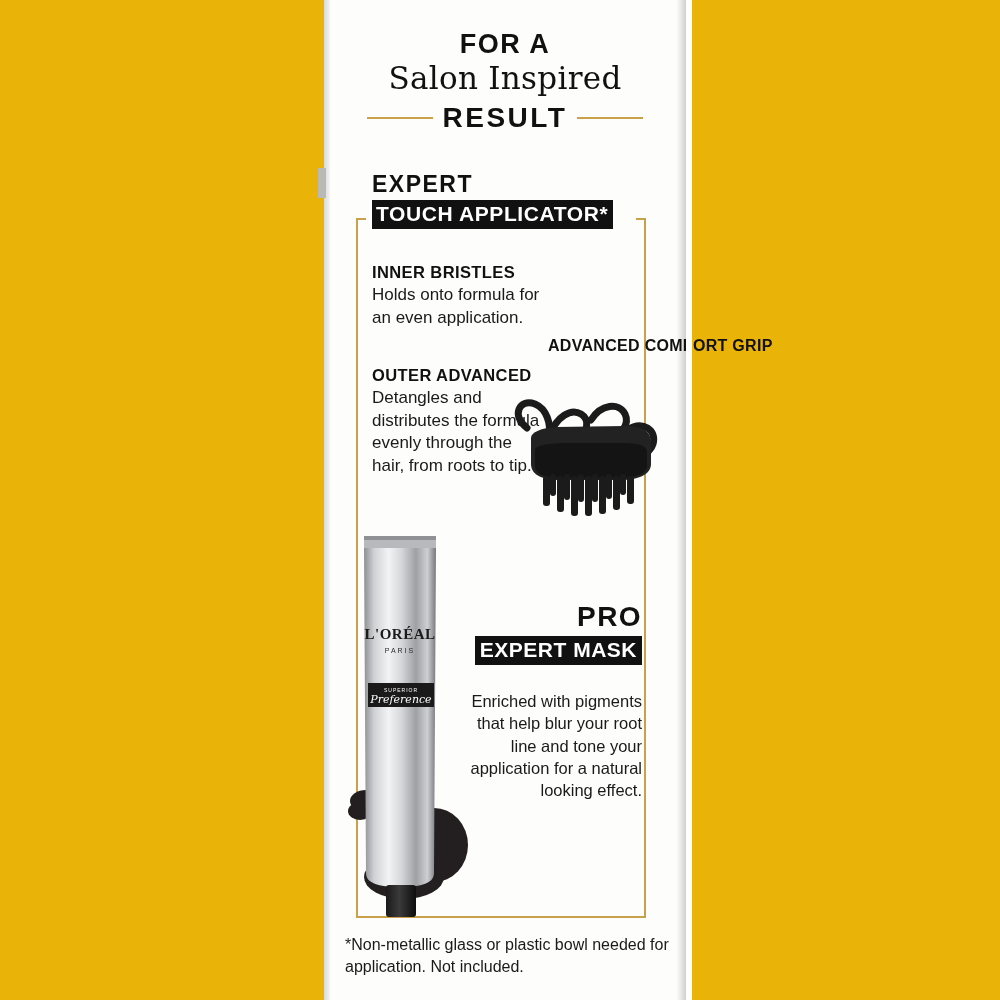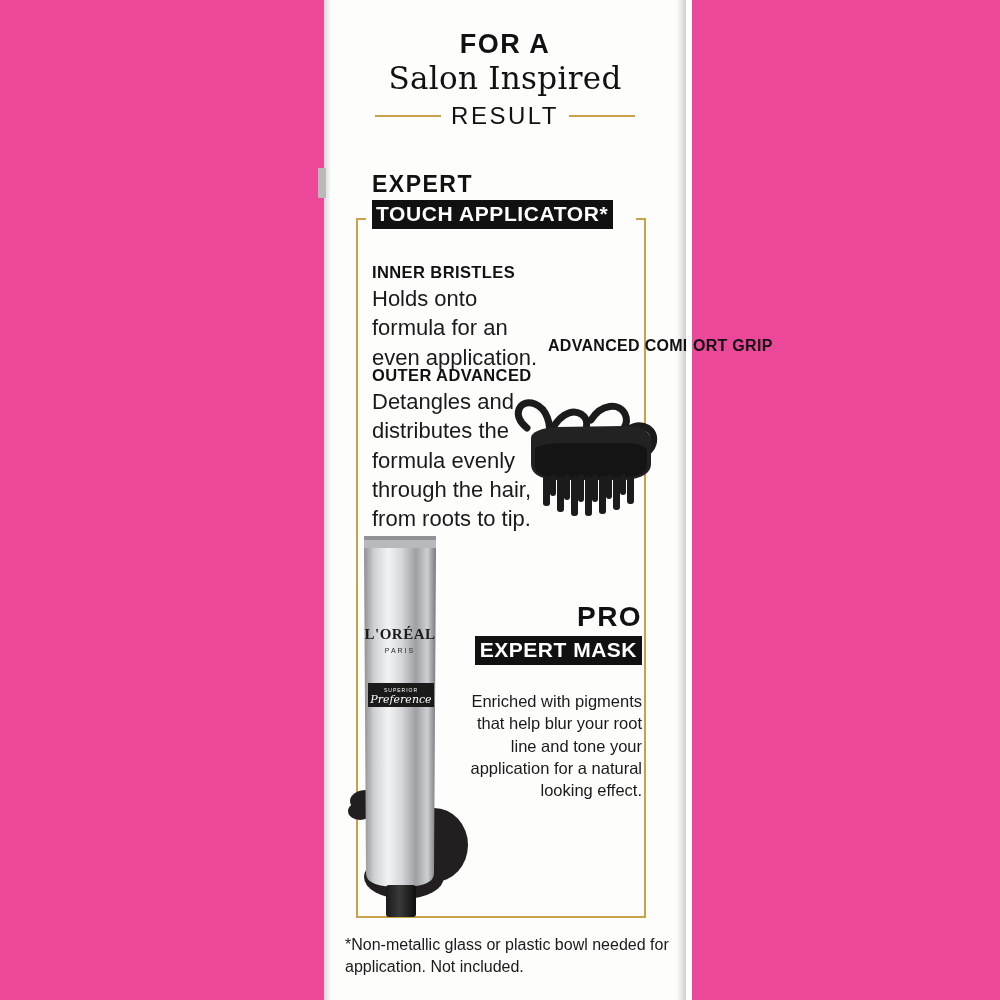--- a/index.html
+++ b/index.html
@@ -4,21 +4,21 @@
 <style>
   html, body {
     margin: 0;
     padding: 0;
     background: #ffffff;
   }
   #page {
     position: relative;
     width: 1000px;
     height: 1000px;
-    background: #ec4899;
+    background: #eab308;
     font-family: "Liberation Sans", sans-serif;
     overflow: hidden;
   }
   
   .box-shadow-left {
     position: absolute;
     left: 324px;
     top: 0;
     width: 6px;
     height: 1000px;
@@ -84,22 +84,22 @@
     align-items: center;
     justify-content: center;
     margin-top: 6px;
   }
   .hdr-rule {
     height: 2px;
     width: 66px;
     background: #c9a14a;
   }
   .hdr-line3 {
-    font-weight: normal;
-    font-size: 24px;
+    font-weight: bold;
+    font-size: 28px;
     letter-spacing: 2.5px;
     color: #111;
     padding: 0 10px;
   }
 
   
   .gold-frame {
     position: absolute;
     left: 356px;
     top: 218px;
@@ -157,21 +157,21 @@
     width: 175px;
   }
   .tb-head {
     font-weight: bold;
     font-size: 16.5px;
     letter-spacing: 0.4px;
     color: #111;
     margin-bottom: 2px;
   }
   .tb-body {
-    font-size: 22px;
+    font-size: 17px;
     color: #1a1a1a;
     line-height: 1.33;
   }
   #inner-bristles { left: 372px; top: 263px; }
   #outer-bristles { left: 372px; top: 366px; }
 
   
   .grip-label {
     position: absolute;
     left: 548px;

